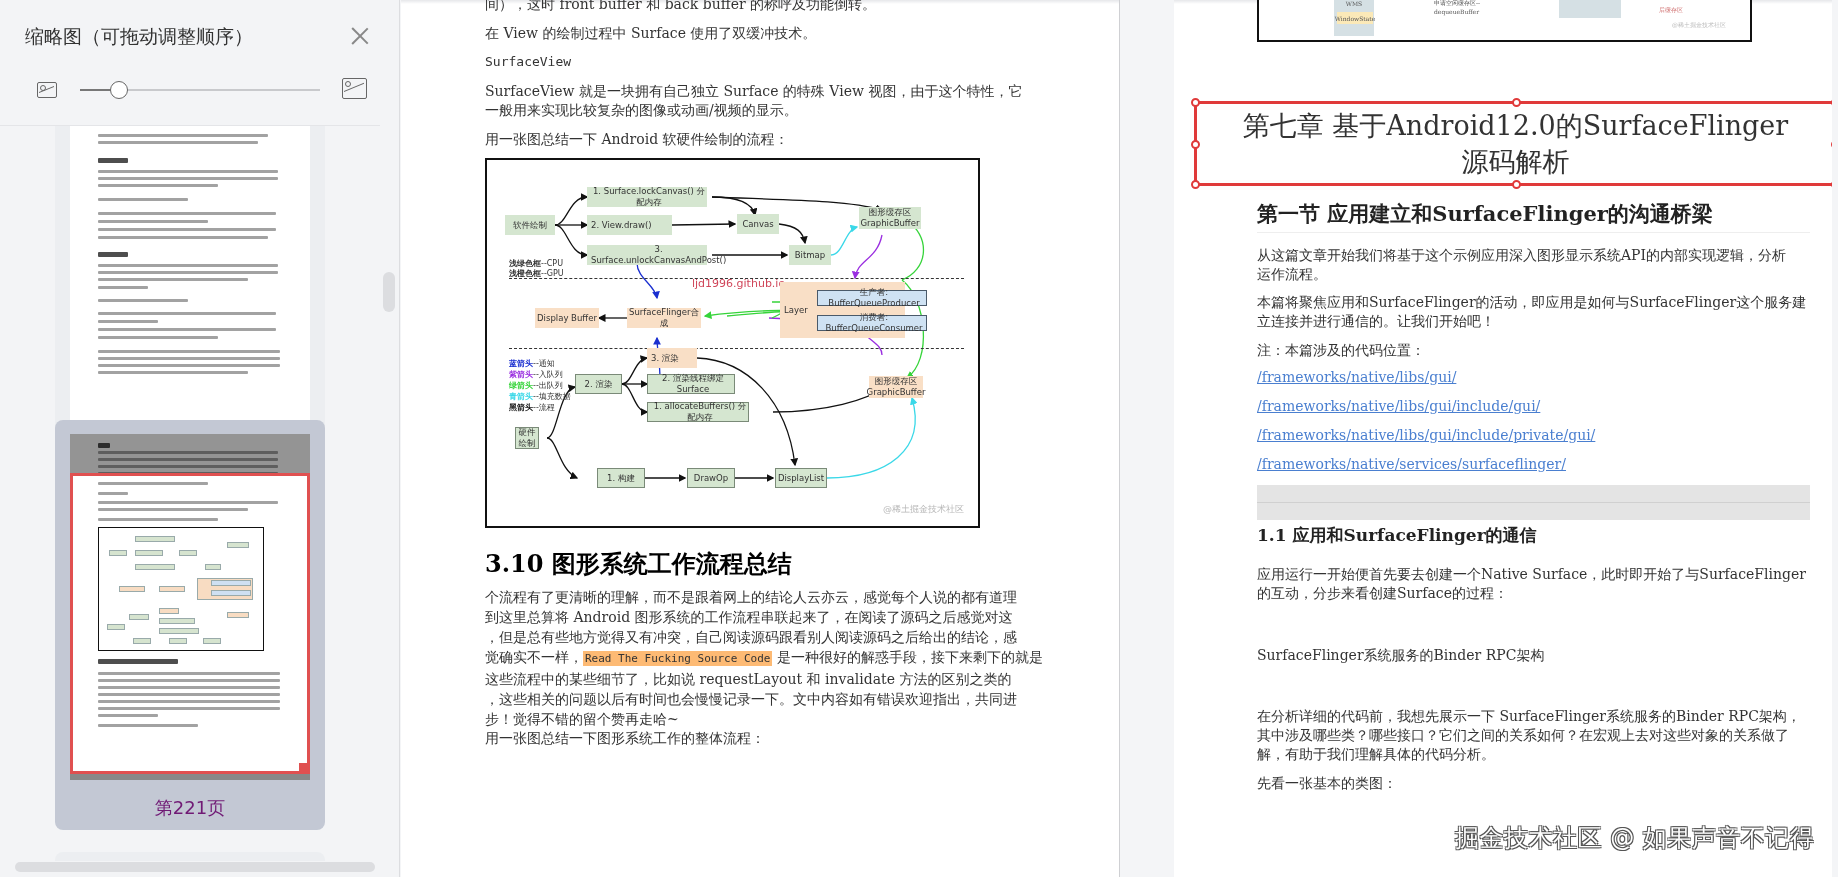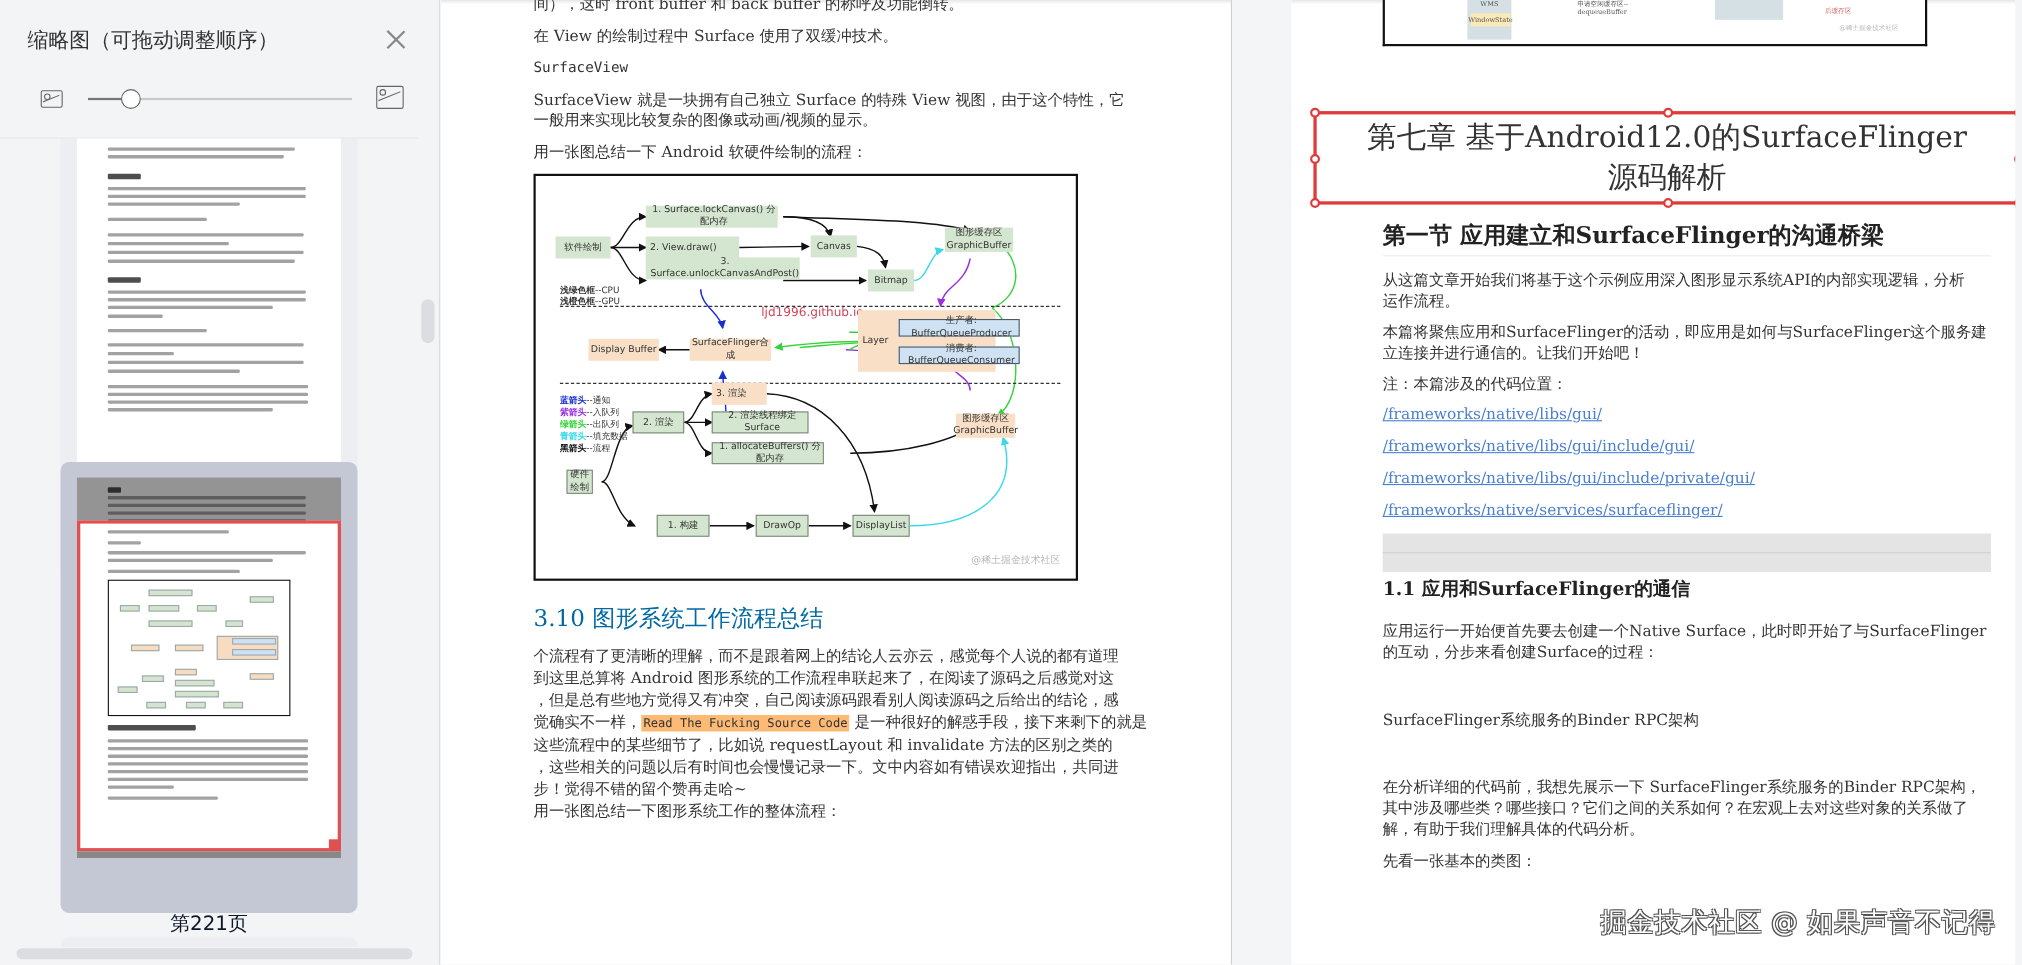--- a/index.html
+++ b/index.html
@@ -25,21 +25,21 @@
   .slider-knob { position: absolute; left: 30px; top: -8px; width: 18px; height: 18px; border-radius: 50%; background: #fff; border: 1.5px solid #666; cursor: grab; }
 
   .thumb-list { position: absolute; left: 0; top: 126px; width: 380px; height: 735px; overflow: hidden; }
   .thumb-card { position: absolute; left: 55px; width: 270px; border-radius: 8px; cursor: pointer; }
   .thumb-card.p220 { top: -40px; height: 440px; background: #eceef1; }
   .thumb-card.p221 { top: 294px; height: 410px; background: #c3c8d4; }
   .thumb-card.p222 { top: 726px; height: 40px; background: #eceef1; }
   .thumb-page { position: absolute; left: 15px; background: #fff; overflow: hidden; }
   .p220 .thumb-page { top: 0; width: 240px; height: 350px; }
   .p221 .thumb-page { top: 14px; width: 240px; height: 340px; }
-  .thumb-label { position: absolute; left: 0; width: 100%; text-align: center; font-size: 18px; color: #0f172a; margin-top: 31px; }
+  .thumb-label { position: absolute; left: 0; width: 100%; text-align: center; font-size: 18px; color: #701a75; }
   .p220 .thumb-label { top: 372px; }
   .p221 .thumb-label { top: 376px; }
   .tline { position: absolute; left: 28px; height: 3px; background: #555; opacity: .55; border-radius: 1px; }
   .tline.b { background: #222; opacity: .8; height: 5px; }
   .viewport-frame { position: absolute; left: 15px; top: 53px; width: 240px; height: 301px; border: 3px solid #e05050; }
   .viewport-dark { position: absolute; left: 15px; top: 14px; width: 240px; height: 39px; background: rgba(0,0,0,0.42); }
   .viewport-handle { position: absolute; left: 244px; top: 343px; width: 10px; height: 10px; background: #e05050; }
   .viewport-shadow { position: absolute; left: 15px; top: 354px; width: 240px; height: 6px; background: #888; }
   .thumb-diagram { position: absolute; left: 28px; top: 106px; width: 166px; height: 124px; border: 1px solid #111; background: #fff; }
   .td-box { position: absolute; height: 6px; background: #d6e4cf; border: .5px solid #9aa; }
@@ -49,21 +49,21 @@
   .sidebar-hscroll { position: absolute; left: 15px; top: 862px; width: 360px; height: 10px; background: #dcdde0; border-radius: 5px; cursor: pointer; }
 
   
   .page { position: absolute; top: 0; height: 877px; background: #fff; overflow: hidden; font-family: "DejaVu Serif", "Liberation Serif", serif; color: #333; }
   .page.mid { left: 401px; width: 719px; border-right: 1px solid #cfd0d3; }
   .page.right { left: 1174px; width: 658px; }
   .top-shade { position: absolute; left: 0; top: 0; width: 100%; height: 4px; background: linear-gradient(#e6e7ea, rgba(255,255,255,0)); }
   .ptext { position: absolute; font-size: 14px; line-height: 20px; color: #333; }
   .mono { font-family: "DejaVu Sans Mono", "Liberation Mono", monospace; font-size: 13px; }
   .code-inline { background: #fdba74; font-family: "DejaVu Sans Mono", "Liberation Mono", monospace; font-size: 11px; padding: 1px 2px; }
-  .h3 { position: absolute; font-size: 21px; font-weight: normal; color: #0369a1; }
+  .h3 { position: absolute; font-size: 24px; font-weight: bold; color: #000000; }
 
   
   .diagram { position: absolute; left: 84px; top: 158px; width: 495px; height: 370px; border: 2px solid #111; background: #fff; font-family: "DejaVu Sans", "Liberation Sans", sans-serif; }
   .dbox { position: absolute; font-size: 8.5px; color: #333; display: flex; align-items: center; justify-content: center; text-align: center; line-height: 11px; }
   .dbox.g { background: #d5e6d0; }
   .dbox.gb { background: #d5e6d0; border: 1px solid #7a8a78; }
   .dbox.o { background: #f9dfc6; }
   .dbox.b { background: #cfe2f3; border: 1px solid #4a5a6a; justify-content: flex-start; padding-left: 4px; }
   .dlabel { position: absolute; font-size: 8px; line-height: 11px; font-weight: bold; }
   .dlabel span.n { font-weight: normal; color: #333; }
@@ -260,21 +260,21 @@
         <path d="M210,198 C260,200 300,240 308,305" stroke="#111" fill="none" stroke-width="1.3" marker-end="url(#ah)"></path>
         <path d="M286,252 C340,252 380,240 398,227" stroke="#111" fill="none" stroke-width="1.3" marker-end="url(#ah)"></path>
         <path d="M158,318 L198,318" stroke="#111" fill="none" stroke-width="1.3" marker-end="url(#ah)"></path>
         <path d="M248,318 L286,318" stroke="#111" fill="none" stroke-width="1.3" marker-end="url(#ah)"></path>
         <path d="M340,318 C400,318 440,290 425,238" stroke="#3ad8e8" fill="none" stroke-width="1.3" marker-end="url(#ahc)"></path>
       </svg>
 
       <div class="dbox g" style="left:18px;top:55px;width:50px;height:20px">软件绘制</div>
       <div class="dbox g" style="left:100px;top:27px;width:120px;height:20px;justify-content:flex-start;padding-left:4px">1. Surface.lockCanvas() 分配内存</div>
       <div class="dbox g" style="left:100px;top:55px;width:85px;height:20px;justify-content:flex-start;padding-left:4px">2. View.draw()</div>
-      <div class="dbox g" style="left:100px;top:74px;width:140px;height:20px;justify-content:flex-start;padding-left:4px">3. Surface.unlockCanvasAndPost()</div>
+      <div class="dbox g" style="left:100px;top:85px;width:120px;height:20px;justify-content:flex-start;padding-left:4px">3. Surface.unlockCanvasAndPost()</div>
       <div class="dbox g" style="left:250px;top:54px;width:42px;height:20px">Canvas</div>
       <div class="dbox g" style="left:302px;top:85px;width:42px;height:20px">Bitmap</div>
       <div class="dbox g" style="left:372px;top:47px;width:62px;height:22px;flex-direction:column">
         <span>图形缓存区</span>
         <span>GraphicBuffer</span>
       </div>
       <div class="dlabel" style="left:22px;top:98px"><span>浅绿色框</span><span class="n">--CPU</span></div>
       <div class="dlabel" style="left:22px;top:108px"><span>浅橙色框</span><span class="n">--GPU</span></div>
       <div class="dashed" style="top:118px"></div>
       <div class="dsite" style="top:117px;left:205px">ljd1996.github.io</div>

